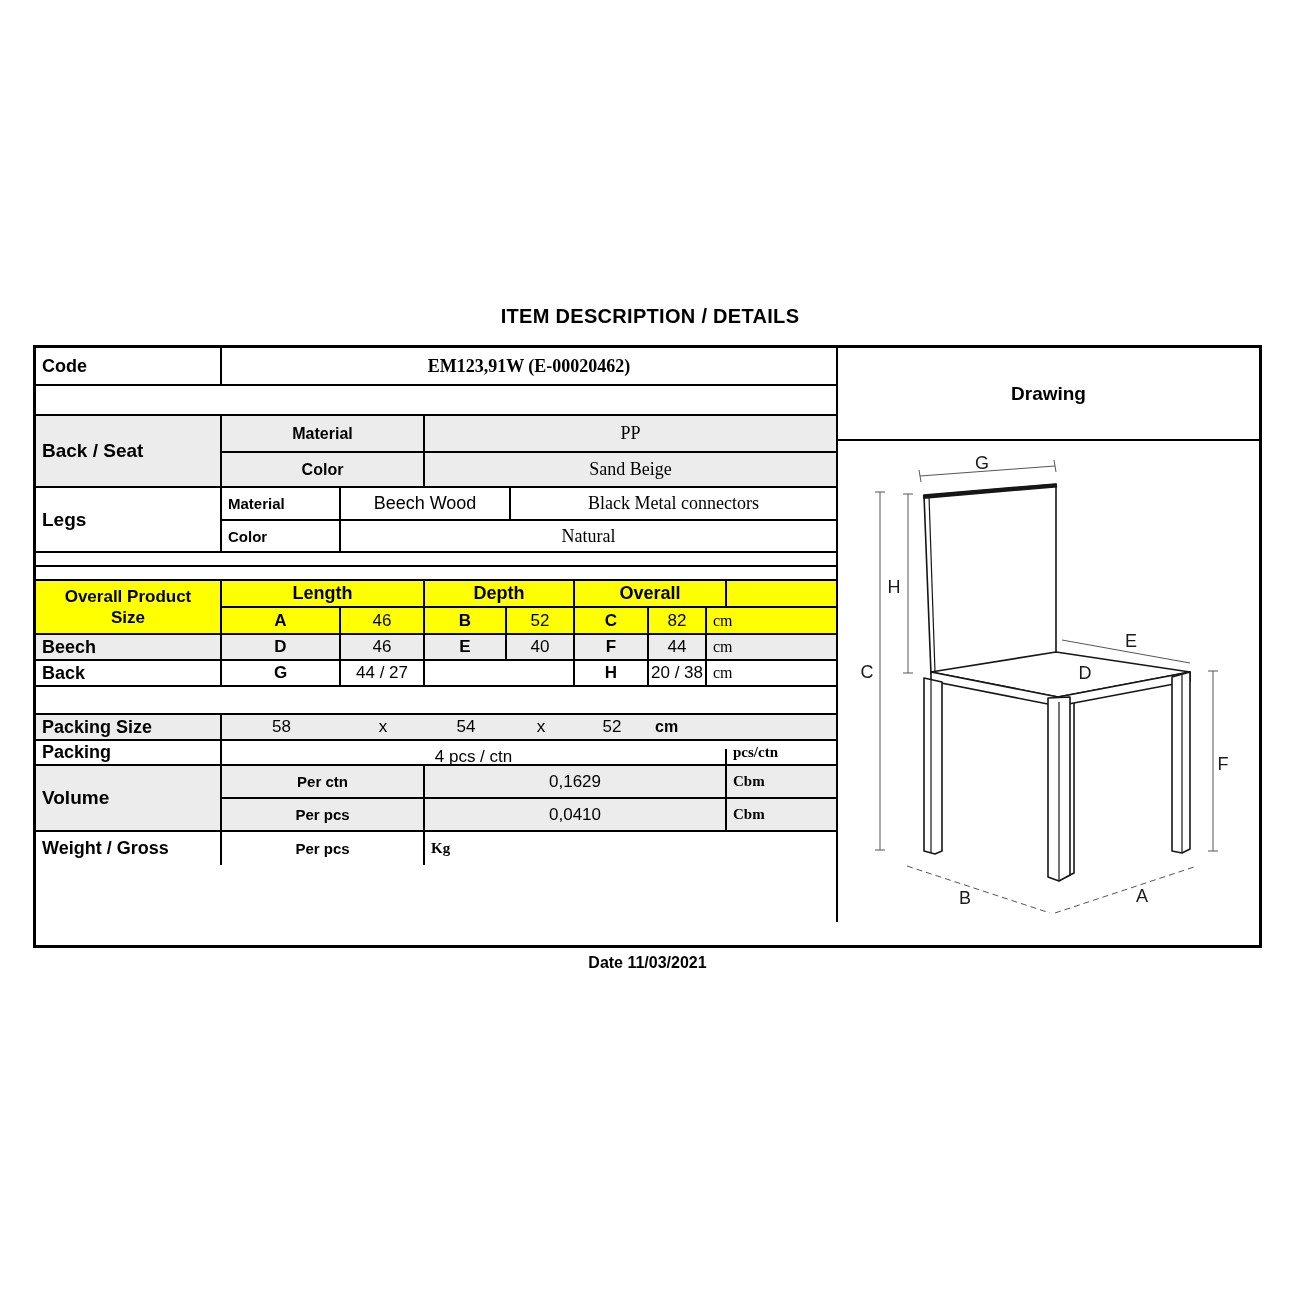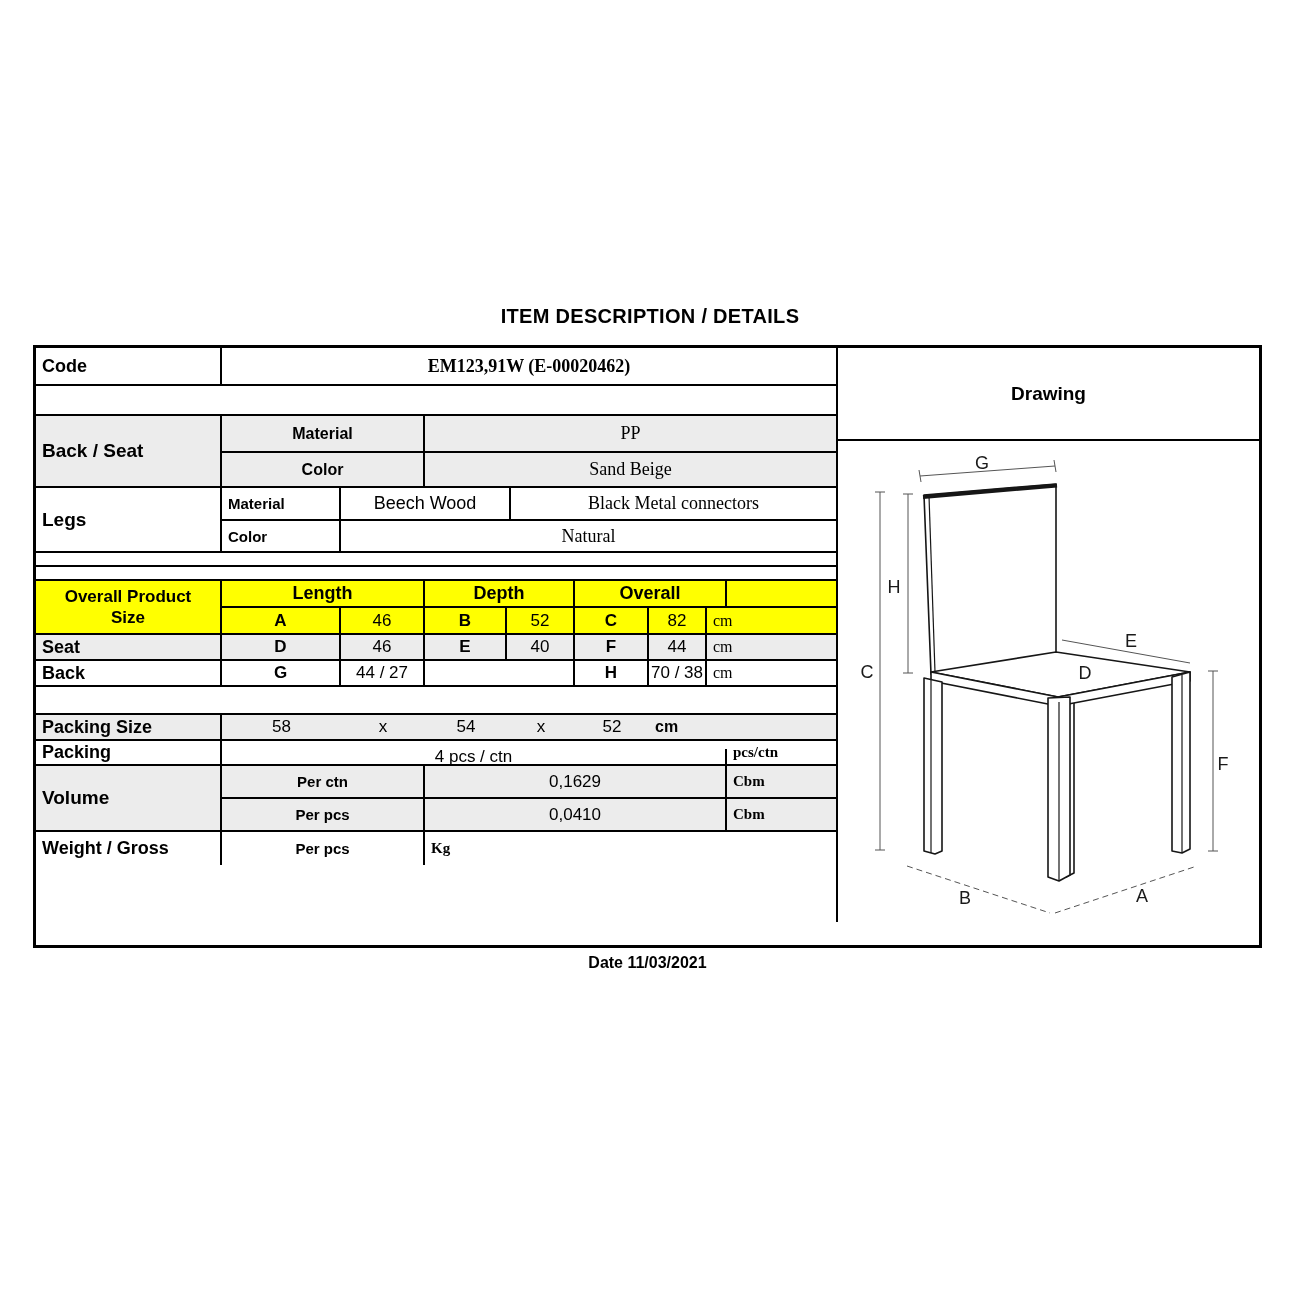--- a/index.html
+++ b/index.html
@@ -109,37 +109,37 @@
               <div class="c w82 b f17">B</div>
               <div class="c w68 f17">52</div>
               <div class="c w74 b f17">C</div>
               <div class="c w78 f17">82</div>
               <div class="c fx nb left f16">cm</div>
             </div>
           </div>
         </div>
 
         <div class="r gray" style="height:26px">
-          <div class="c w186 left b f18">Seat</div>
+          <div class="c w186 left b f18">Beech</div>
           <div class="c w119 b f17">D</div>
           <div class="c w84 f17">46</div>
           <div class="c w82 b f17">E</div>
           <div class="c w68 f17">40</div>
           <div class="c w74 b f17">F</div>
           <div class="c w78 f17">44</div>
           <div class="c fx nb left f16">cm</div>
         </div>
 
         <div class="r" style="height:26px">
           <div class="c w186 left b f18">Back</div>
           <div class="c w119 b f17">G</div>
           <div class="c w84 f17">44 / 27</div>
           <div class="c w150"></div>
           <div class="c w74 b f17">H</div>
-          <div class="c w78 f17">70 / 38</div>
+          <div class="c w78 f17">20 / 38</div>
           <div class="c fx nb left f16">cm</div>
         </div>
 
         <div class="r" style="height:28px"></div>
 
         <div class="r gray" style="height:26px">
           <div class="c w186 left b f18">Packing Size</div>
           <div class="c w119 nb f17">58</div>
           <div class="c w84 nb f17">x</div>
           <div class="c w82 nb f17">54</div>

